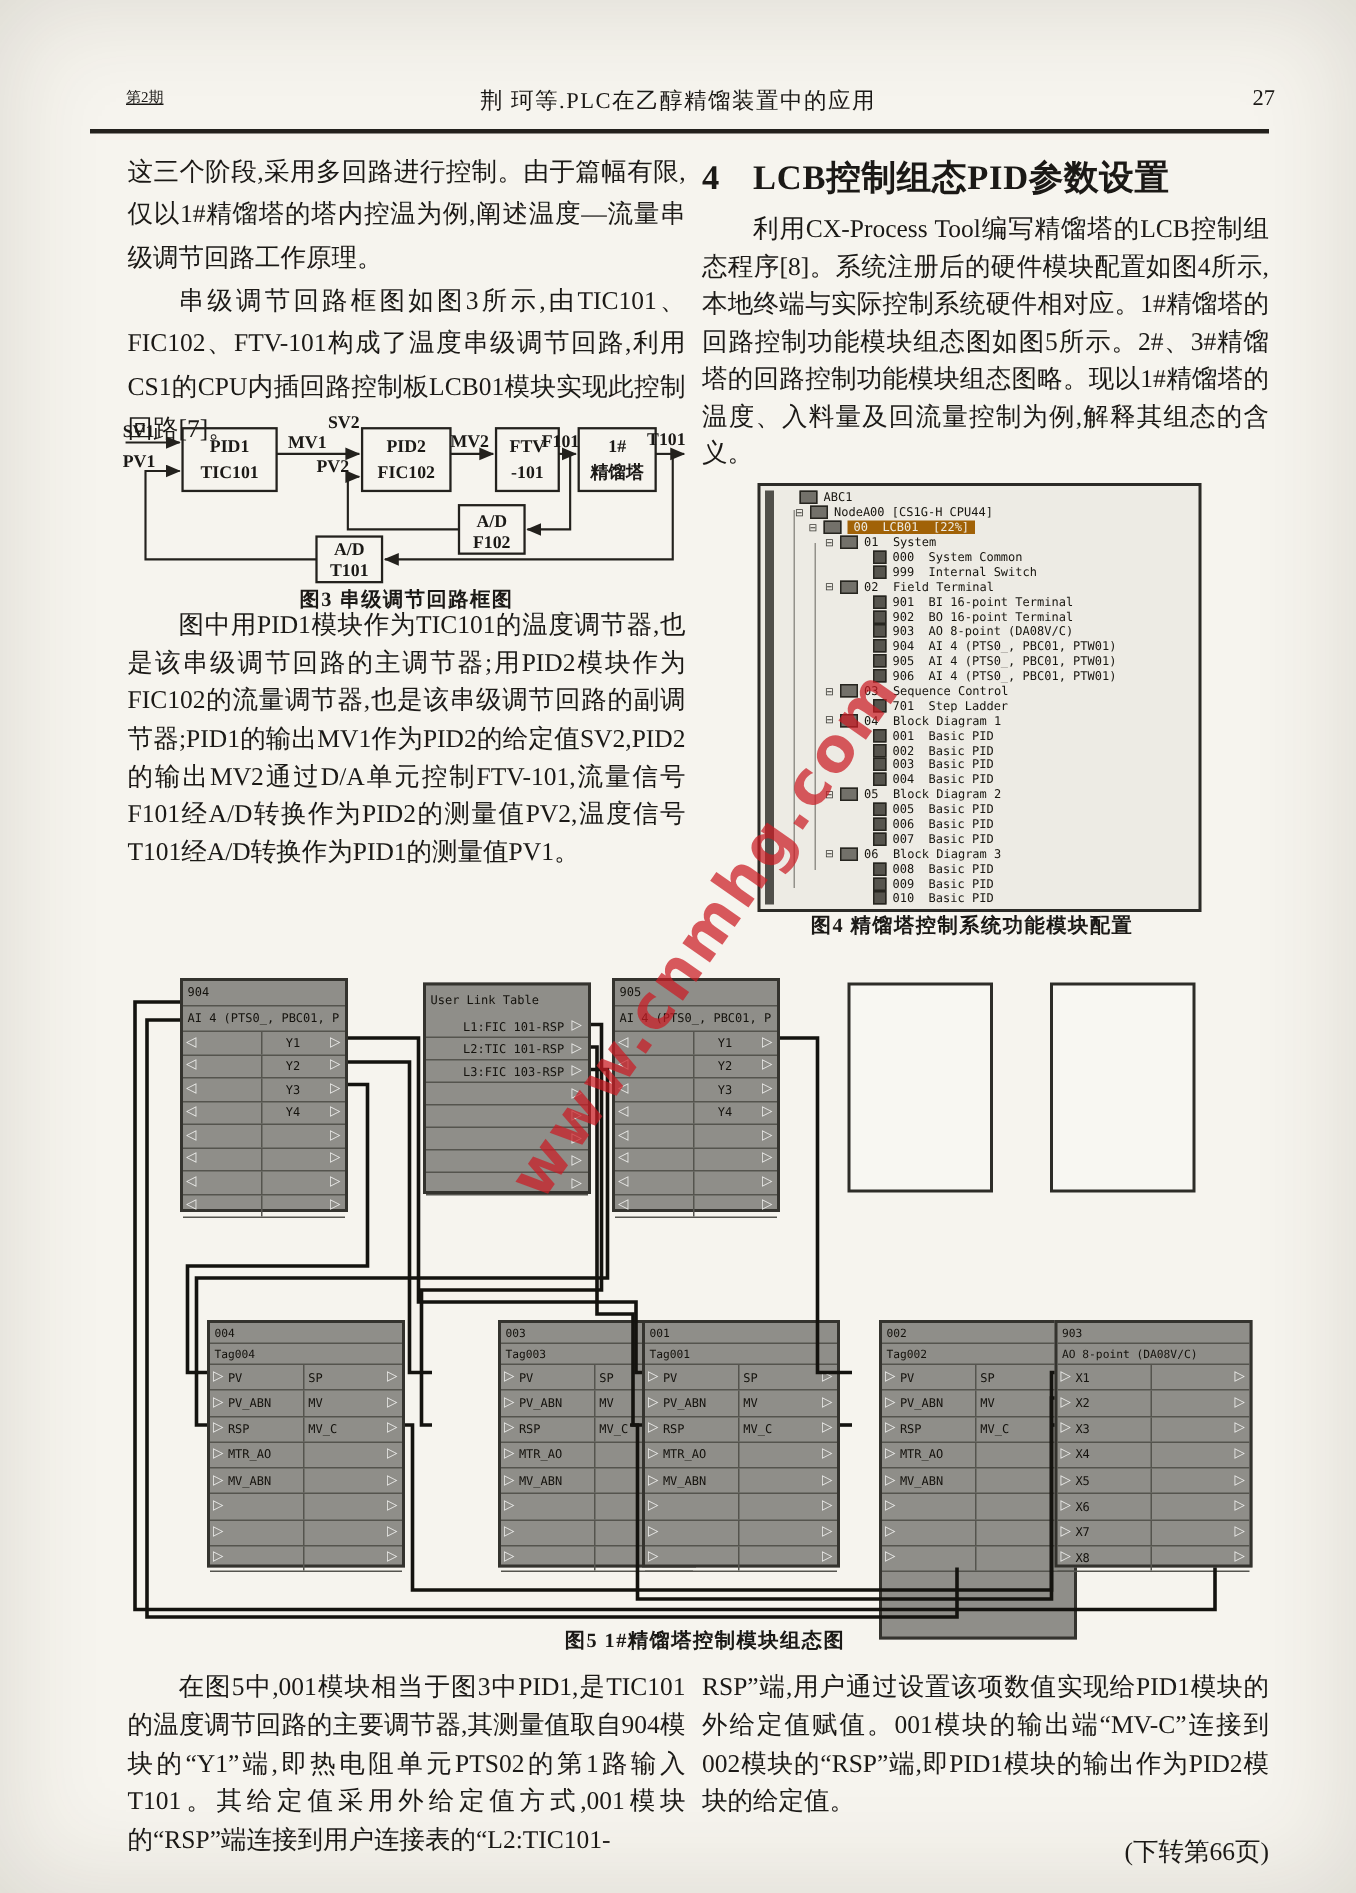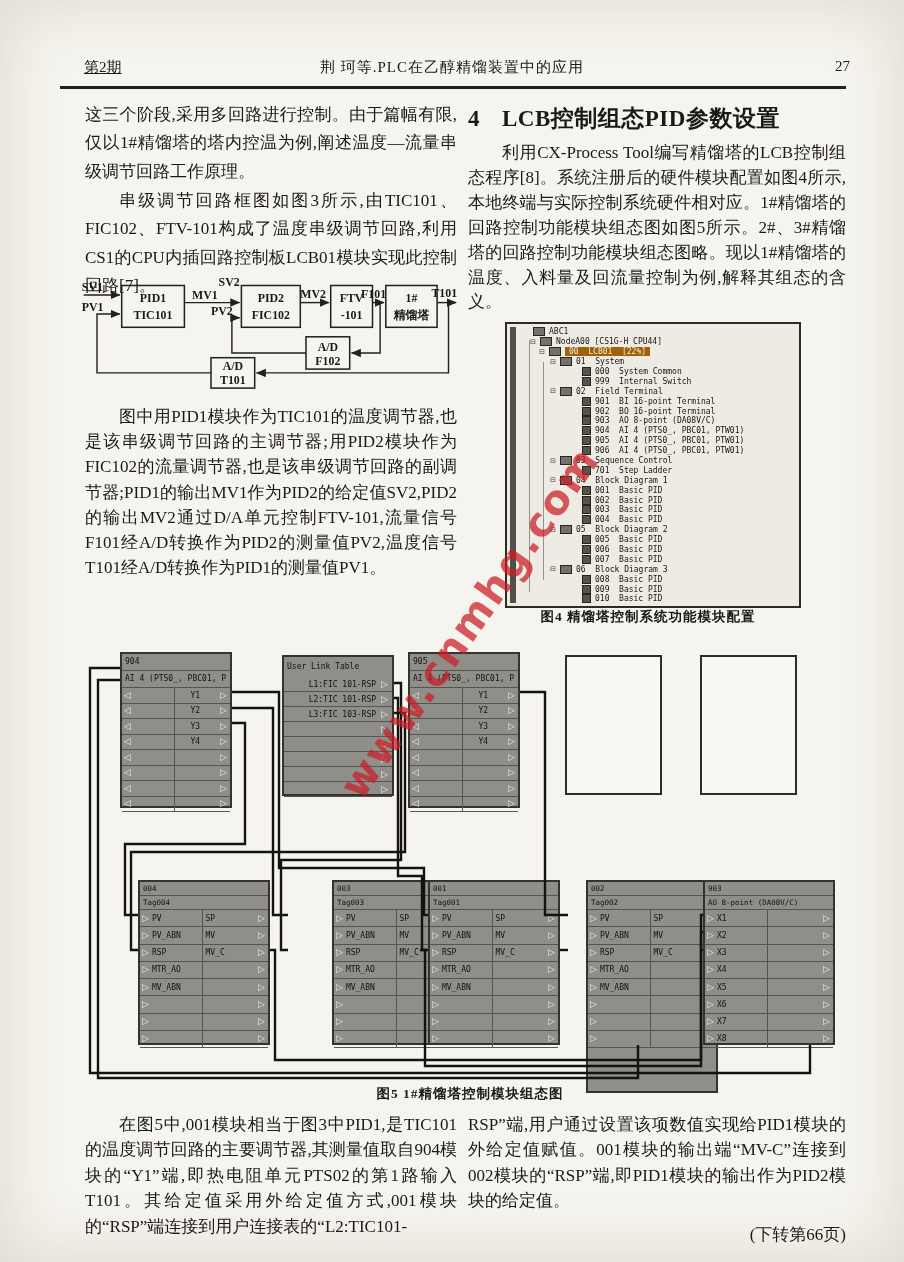--- a/index.html
+++ b/index.html
@@ -1,21 +1,21 @@
 <!DOCTYPE html>
 <html><head>
 <meta charset="utf-8">
 <style>
   html,body{margin:0;padding:0;background:#8a8880;}
   #page{position:relative;width:904px;height:1262px;background:#f6f4ee;overflow:hidden;
         font-family:"Liberation Serif","DejaVu Serif",serif;color:#1b1916;
         box-shadow:inset 0 0 70px rgba(60,50,30,.14);}
   .abs{position:absolute;}
   
-  #hdr-issue{left:84px;top:58px;font-size:15px;text-decoration:underline;}
+  #hdr-issue{left:84px;top:58px;font-size:10px;text-decoration:underline;}
   #hdr-title{left:0;top:58px;width:904px;text-align:center;font-size:15px;letter-spacing:1px;}
   #hdr-page{left:810px;top:58px;width:40px;text-align:right;font-size:15px;}
   #hdr-rule{left:60px;top:86px;width:786px;height:3px;background:#23211d;}
   
   .para{font-size:17px;line-height:28.3px;text-align:justify;}
   .ind{text-indent:2em;}
   #p1{left:85px;top:101px;width:372px;}
   #p2{left:85px;top:187px;width:372px;}
   #p3{left:85px;top:404px;width:372px;line-height:25.2px;}
   #rheading{left:468px;top:103px;width:378px;font-size:23px;font-weight:bold;letter-spacing:.5px;}
@@ -131,20 +131,21 @@
     <text x="203" y="45" text-anchor="middle">FIC102</text>
     <text x="288" y="27" text-anchor="middle">FTV</text>
     <text x="288" y="45" text-anchor="middle">-101</text>
     <text x="351" y="27" text-anchor="middle">1#</text>
     <text x="351" y="45" text-anchor="middle">精馏塔</text>
     <text x="263" y="79" text-anchor="middle">A/D</text>
     <text x="263" y="94" text-anchor="middle">F102</text>
     <text x="163" y="99" text-anchor="middle">A/D</text>
     <text x="163" y="114" text-anchor="middle">T101</text>
   </svg>
+  <div class="abs cap" id="fig3cap">图3  串级调节回路框图</div>
 
   <div class="abs para ind" id="p3">图中用PID1模块作为TIC101的温度调节器,也是该串级调节回路的主调节器;用PID2模块作为FIC102的流量调节器,也是该串级调节回路的副调节器;PID1的输出MV1作为PID2的给定值SV2,PID2的输出MV2通过D/A单元控制FTV-101,流量信号F101经A/D转换作为PID2的测量值PV2,温度信号T101经A/D转换作为PID1的测量值PV1。</div>
 
   <div class="abs" id="rheading">
     <span class="hno">4</span><span>LCB控制组态PID参数设置</span>
   </div>
   <div class="abs para ind" id="rp1">利用CX-Process Tool编写精馏塔的LCB控制组态程序[8]。系统注册后的硬件模块配置如图4所示,本地终端与实际控制系统硬件相对应。1#精馏塔的回路控制功能模块组态图如图5所示。2#、3#精馏塔的回路控制功能模块组态图略。现以1#精馏塔的温度、入料量及回流量控制为例,解释其组态的含义。</div>
 
   <div class="abs" id="fig4box">
     <div class="lbar"></div>

